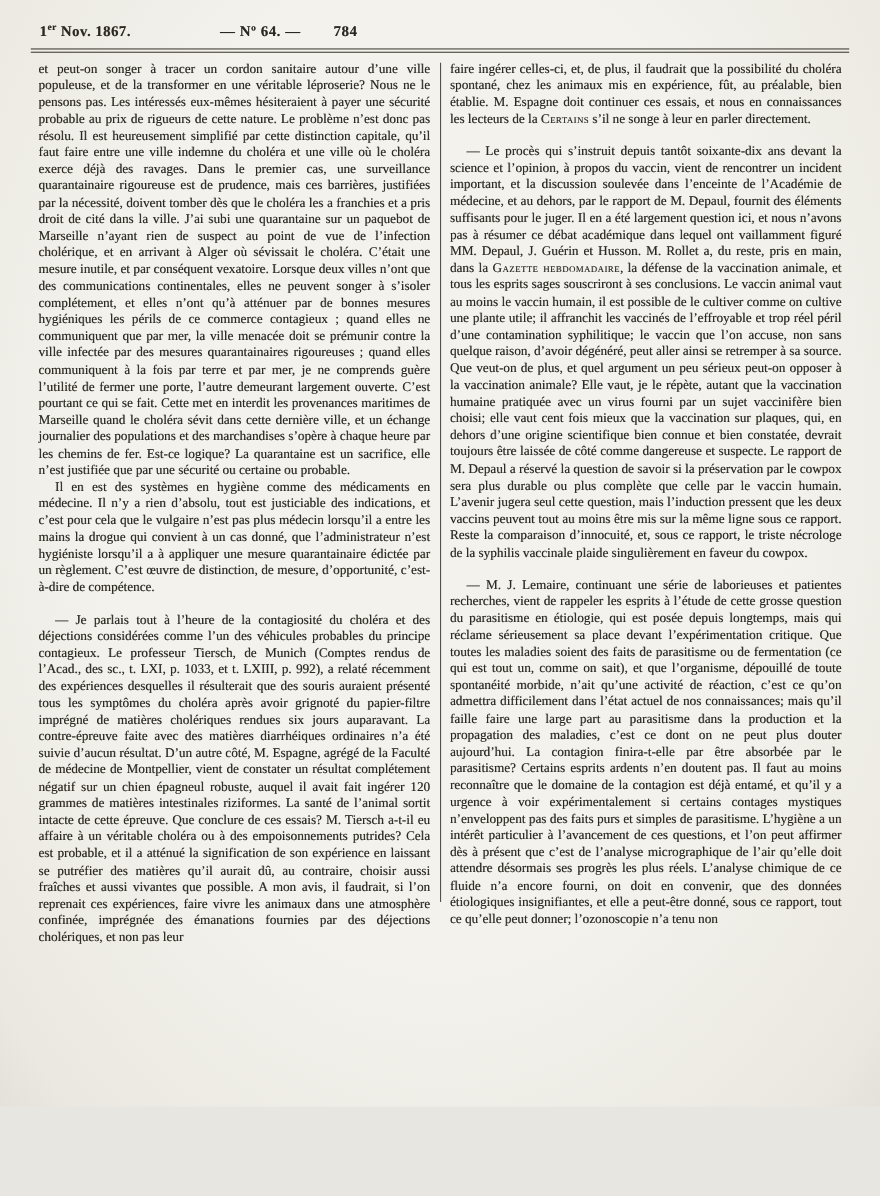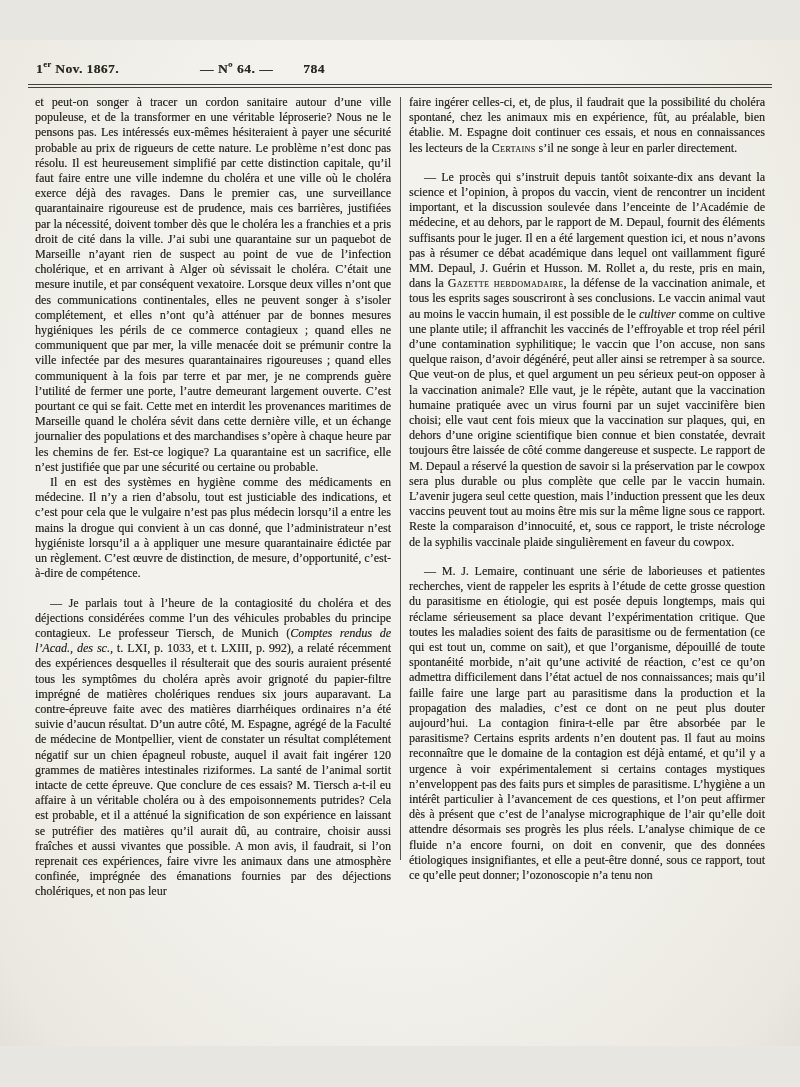--- a/index.html
+++ b/index.html
@@ -5,21 +5,20 @@
   html,body{margin:0;padding:0;}
   body{
     width:800px;height:1087px;overflow:hidden;
     background:#e8e6e0;
     font-family:"Liberation Serif","DejaVu Serif",serif;
   }
   .page{
     position:relative;width:800px;height:1006px;
     background:radial-gradient(ellipse at 50% 42%, #f4f2ec 55%, #eae8e1 92%, #e3e1da 100%);
     color:#2b2822;
-    margin-top:40px;
   }
   .masthead{
     display:flex;align-items:baseline;
     padding:19px 30px 0 36px;
     font-size:13.5px;font-weight:bold;
     text-shadow:0.3px 0 0 rgba(43,40,34,0.5);
   }
   .date{width:148px;white-space:nowrap;letter-spacing:0.4px;}
   .date sup{font-size:8.5px;vertical-align:6px;}
   .title{
@@ -43,21 +42,21 @@
     text-align:justify;
     text-shadow:0.3px 0 0 rgba(43,40,34,0.5);
   }
   .col p{margin:0;}
   p.indent{text-indent:15px;}
   p.gap{margin-top:14px;}
   .divider{
     width:1px;flex:0 0 1px;background:#56524a;
     margin:2px 8px 40px 9px;align-self:stretch;
   }
-  .it{font-style:italic;}
+  .it{}
   .sc{font-variant:small-caps;letter-spacing:0.4px;}
 </style>
 </head>
 <body>
 
 <div class="page">
 
   <header class="masthead">
     <div class="date"><span>1</span><sup>er</sup><span> Nov. 1867.</span></div>
     <div class="issue">— Nº 64. —</div>

